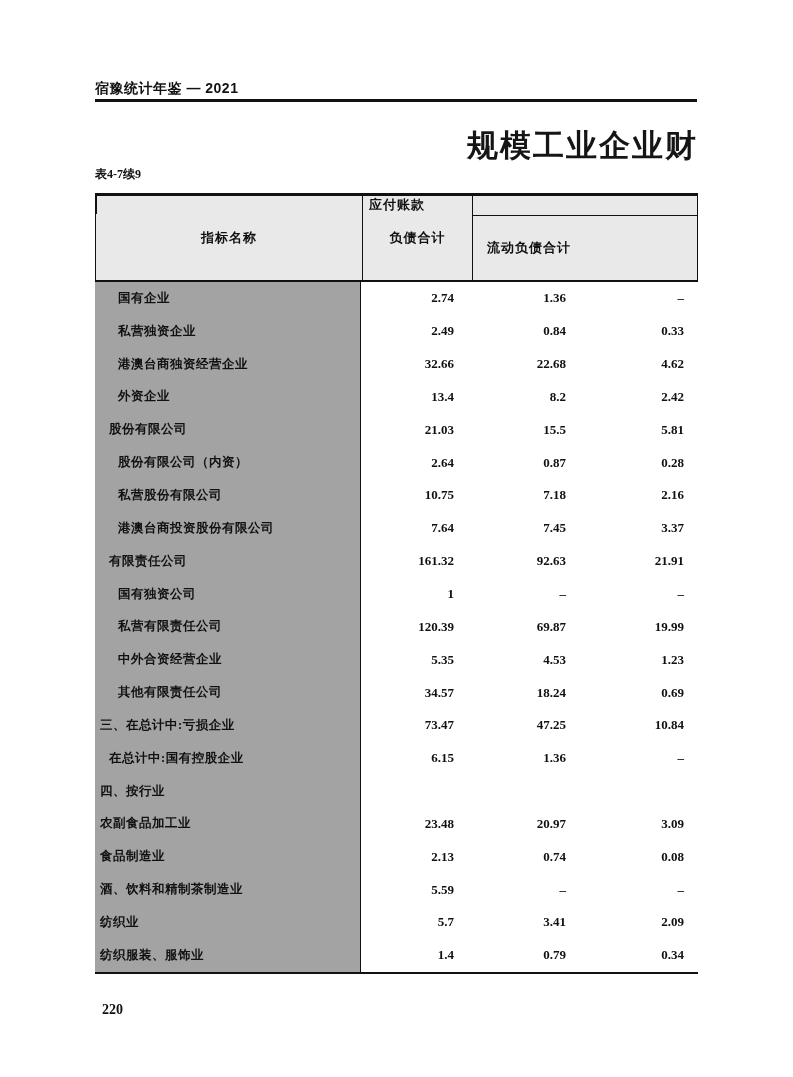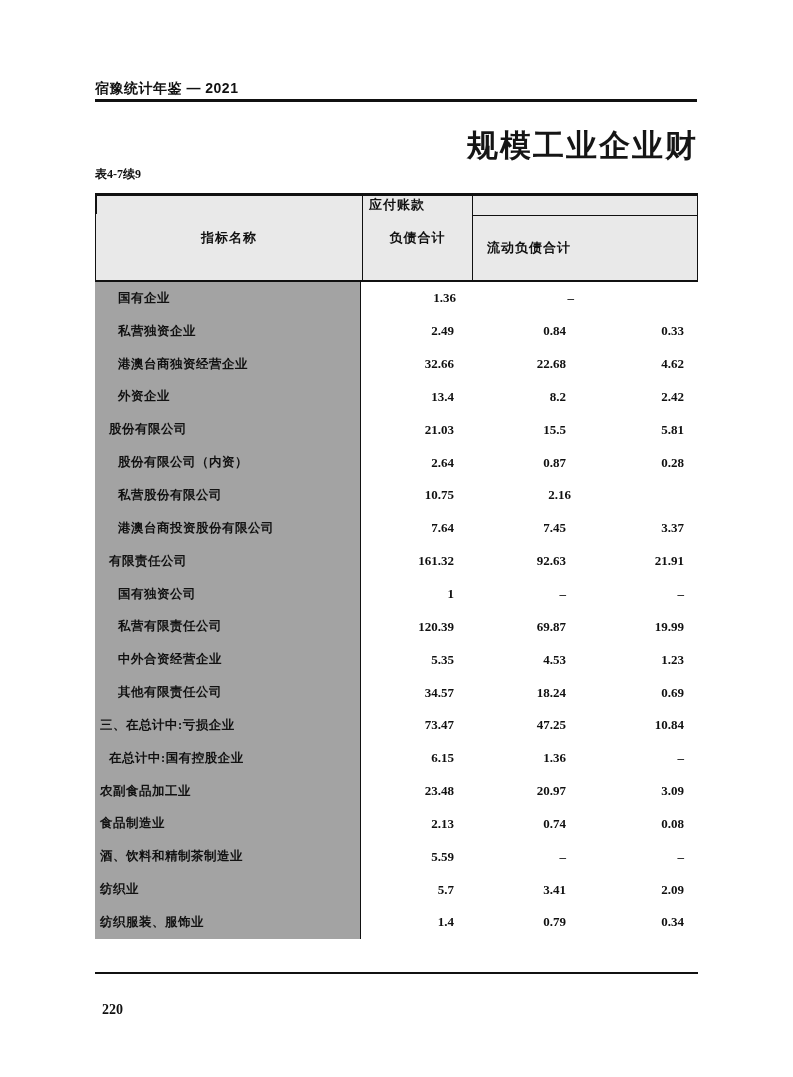--- a/index.html
+++ b/index.html
@@ -91,20 +91,21 @@
     <div class="vlineB"></div>
     <div class="band-line"></div>
     <div class="hcell h-indicator">指标名称</div>
     <div class="hcell h-total">负债合计</div>
     <div class="hcell h-current">流动负债合计</div>
     <div class="h-payable">应付账款</div>
   </div>
   <div class="tbody" id="tbody">
       <div class="row">
         <div class="c-label ind2">国有企业</div>
+        <div class="c-val c-v1">2.74</div>
         <div class="c-val c-v2">1.36</div>
         <div class="c-val c-v3">–</div>
       </div>
       <div class="row">
         <div class="c-label ind2">私营独资企业</div>
         <div class="c-val c-v1">2.49</div>
         <div class="c-val c-v2">0.84</div>
         <div class="c-val c-v3">0.33</div>
       </div>
       <div class="row">
@@ -127,20 +128,21 @@
       </div>
       <div class="row">
         <div class="c-label ind2">股份有限公司（内资）</div>
         <div class="c-val c-v1">2.64</div>
         <div class="c-val c-v2">0.87</div>
         <div class="c-val c-v3">0.28</div>
       </div>
       <div class="row">
         <div class="c-label ind2">私营股份有限公司</div>
         <div class="c-val c-v1">10.75</div>
+        <div class="c-val c-v2">7.18</div>
         <div class="c-val c-v3">2.16</div>
       </div>
       <div class="row">
         <div class="c-label ind2">港澳台商投资股份有限公司</div>
         <div class="c-val c-v1">7.64</div>
         <div class="c-val c-v2">7.45</div>
         <div class="c-val c-v3">3.37</div>
       </div>
       <div class="row">
         <div class="c-label ind1">有限责任公司</div>
@@ -178,20 +180,26 @@
         <div class="c-val c-v2">47.25</div>
         <div class="c-val c-v3">10.84</div>
       </div>
       <div class="row">
         <div class="c-label ind1">在总计中:国有控股企业</div>
         <div class="c-val c-v1">6.15</div>
         <div class="c-val c-v2">1.36</div>
         <div class="c-val c-v3">–</div>
       </div>
       <div class="row">
+        <div class="c-label ind0">四、按行业</div>
+        <div class="c-val c-v1"></div>
+        <div class="c-val c-v2"></div>
+        <div class="c-val c-v3"></div>
+      </div>
+      <div class="row">
         <div class="c-label ind0">农副食品加工业</div>
         <div class="c-val c-v1">23.48</div>
         <div class="c-val c-v2">20.97</div>
         <div class="c-val c-v3">3.09</div>
       </div>
       <div class="row">
         <div class="c-label ind0">食品制造业</div>
         <div class="c-val c-v1">2.13</div>
         <div class="c-val c-v2">0.74</div>
         <div class="c-val c-v3">0.08</div>

